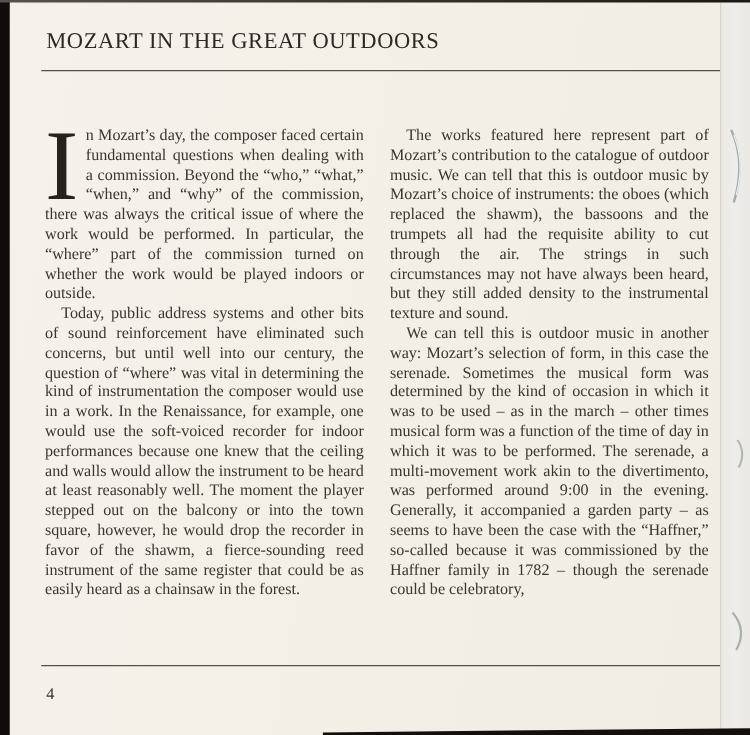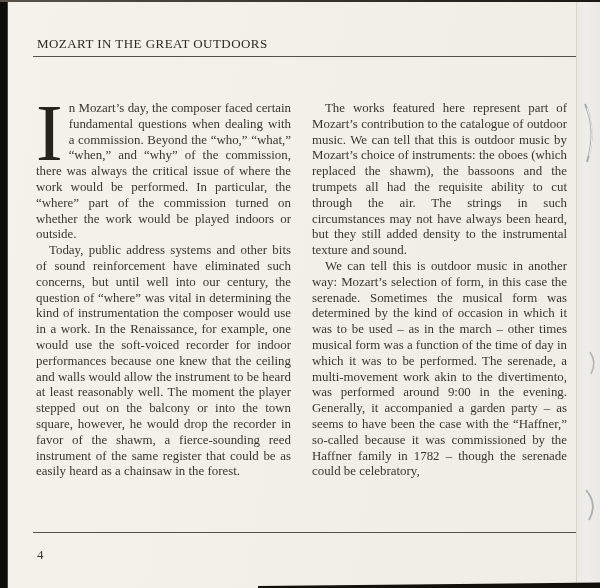--- a/index.html
+++ b/index.html
@@ -13,21 +13,21 @@
     background:linear-gradient(to right,#0f0d0a 0 7px,#4a453c 7px 8px,transparent 8px);}
   .edge-top{position:absolute;left:0;top:0;width:600px;height:2px;
     background:linear-gradient(to right,#57524a,#1a1712);}
   .edge-bottom{position:absolute;left:258px;right:0;bottom:0;height:6px;
     background:#13100c;clip-path:polygon(0 65%,100% 10%,100% 100%,0 100%);}
   .page-edge-band{position:absolute;left:576px;top:2px;bottom:0;width:24px;
     background:linear-gradient(to right,#eceae4,#efedea 40%,#e9e8e4);
     border-left:1px solid #d8d4c9;}
   .coil{position:absolute;right:0;top:0;}
   
-  .title{position:absolute;left:37px;top:36px;font-size:13px;letter-spacing:.45px;
+  .title{position:absolute;left:37px;top:22px;font-size:18px;letter-spacing:.45px;
     color:#2c2822;white-space:nowrap;}
   .rule{position:absolute;height:1px;background:#55504a;}
   .rule-header{left:33px;width:543px;top:56px;}
   .rule-footer{left:33px;width:543px;top:532px;}
   
   .columns{position:absolute;left:36px;top:101px;width:531px;display:flex;gap:21px;}
   .col{width:255px;color:#3a362f;font-size:12.9px;line-height:15.8px;
     text-align:justify;}
   .col p{margin:0;}
   .col p.indent{text-indent:13px;}

